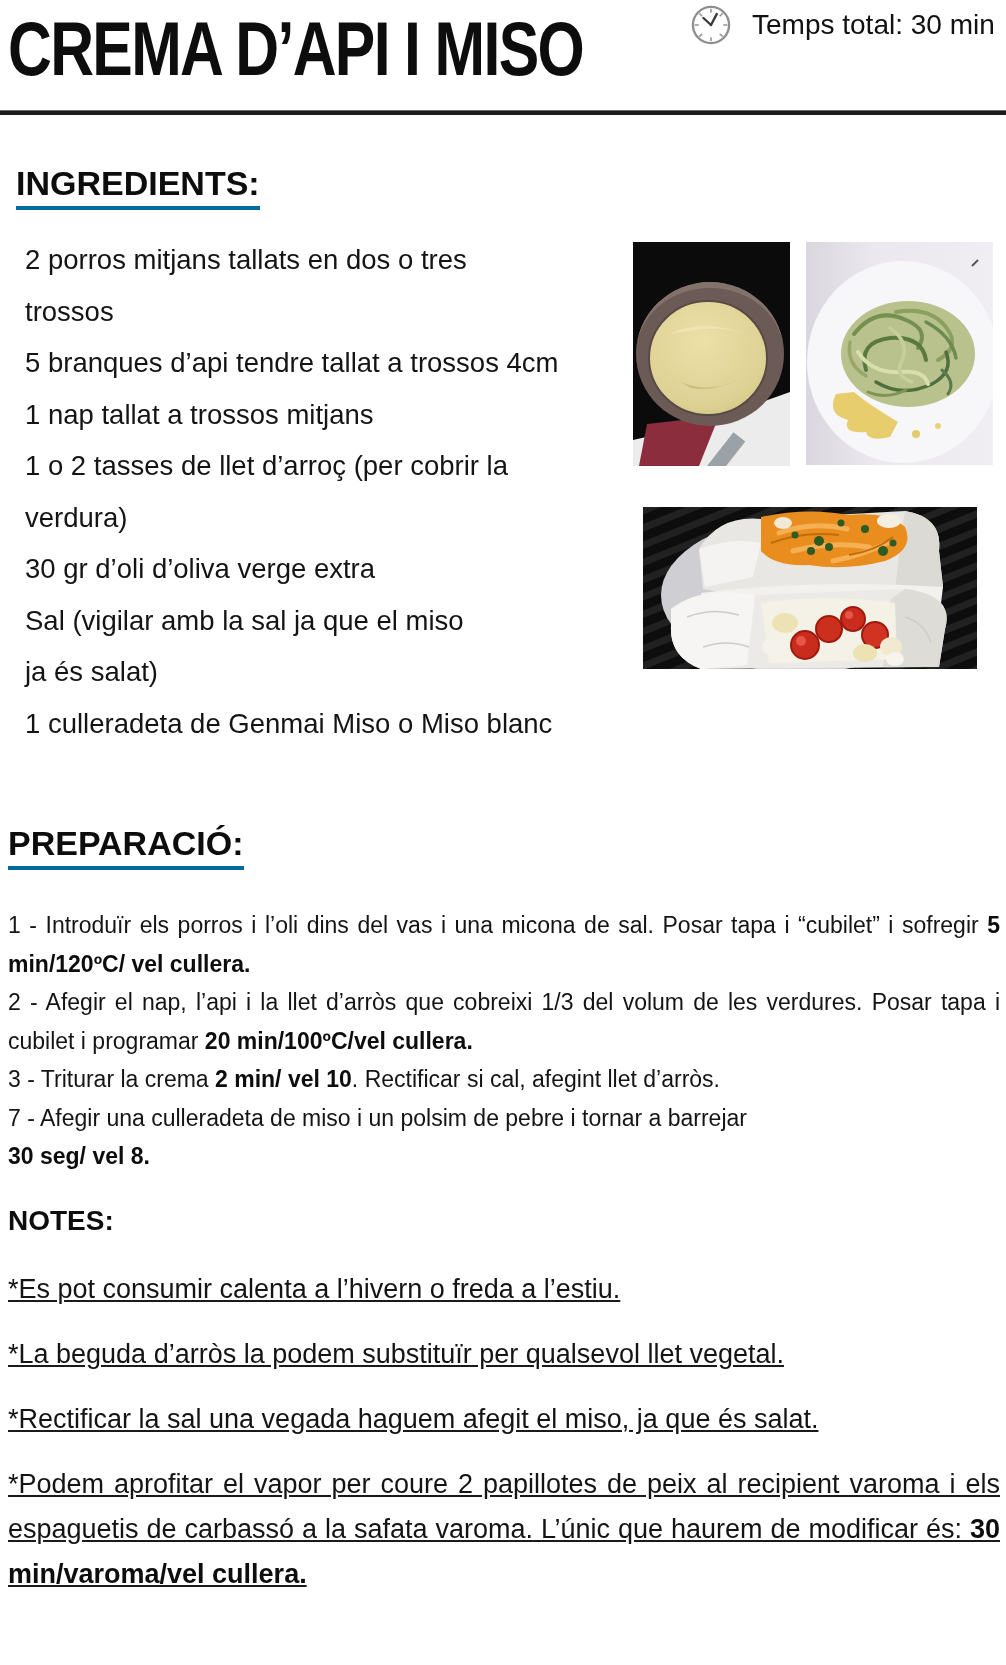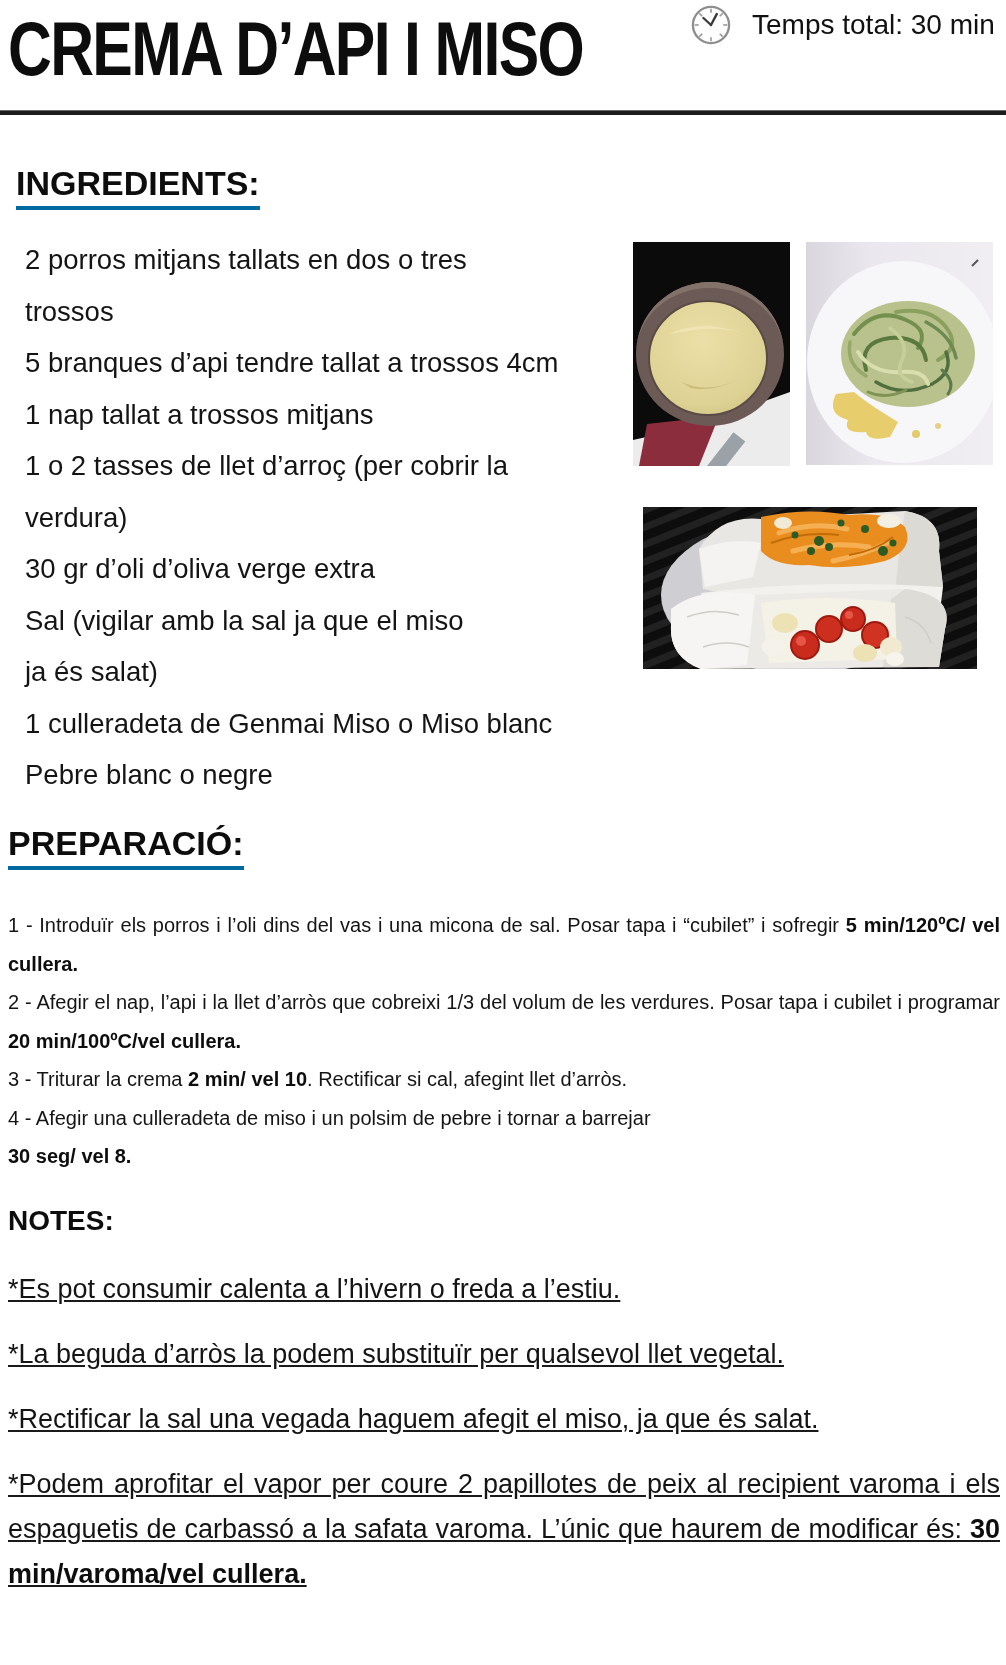--- a/index.html
+++ b/index.html
@@ -35,21 +35,21 @@
   .ing-list{position:absolute;left:8px;top:234px;width:592px;margin-left:17px;}
   .ing{font-size:27.5px;line-height:51.5px;white-space:pre-line;color:#141414;}
   
   .photo{position:absolute;overflow:hidden;}
   .photo svg{display:block;}
   .photo-cream{left:633px;top:242px;width:157px;height:224px;}
   .photo-zoodles{left:806px;top:242px;width:187px;height:223px;}
   .photo-papillote{left:643px;top:507px;width:334px;height:162px;}
   
   .steps{position:absolute;left:8px;top:906px;width:992px;}
-  .step{margin:0;font-size:20px;line-height:38.5px;color:#141414;}
+  .step{margin:0;font-size:23px;line-height:38.5px;color:#141414;}
   .justify{text-align:justify;}
   .prewrap{white-space:pre-line;}
   .steps b,.notes b{font-weight:700;color:#0d0d0d;}
   
   .notes{position:absolute;left:8px;top:1267px;width:992px;text-decoration:underline;}
   .note{margin:0 0 20px 0;font-size:27px;line-height:45px;color:#141414;}
 </style>
 </head>
 <body>
 
@@ -90,21 +90,20 @@
     <div class="ing">2 porros mitjans tallats en dos o tres
 trossos</div>
     <div class="ing">5 branques d’api tendre tallat a trossos 4cm</div>
     <div class="ing">1 nap tallat a trossos mitjans</div>
     <div class="ing">1 o 2 tasses de llet d’arroç (per cobrir la
 verdura)</div>
     <div class="ing">30 gr d’oli d’oliva verge extra</div>
     <div class="ing">Sal (vigilar amb la sal ja que el miso
 ja és salat)</div>
     <div class="ing">1 culleradeta de Genmai Miso o Miso blanc</div>
-    <div class="ing">Pebre blanc o negre</div>
   </div>
 
   <div class="photo photo-cream">
     <svg width="157" height="224" viewBox="0 0 157 224">
       <defs>
         <radialGradient id="creamG" cx="0.45" cy="0.35" r="0.8">
           <stop offset="0" stop-color="#ece0a8"></stop>
           <stop offset="0.7" stop-color="#ddd194"></stop>
           <stop offset="1" stop-color="#cdc07a"></stop>
         </radialGradient>
@@ -216,21 +215,21 @@
       <ellipse cx="252" cy="152" rx="9" ry="7" fill="#f6f4ec"></ellipse>
     </svg>
   </div>
 
   <h2 class="sec-h prep-h">PREPARACIÓ:</h2>
 
   <div class="steps">
     <p class="step justify"><span>1 - Introduïr els porros i l’oli dins del vas i una micona de sal. Posar tapa i “cubilet” i sofregir </span><b>5 min/120ºC/ vel cullera.</b></p>
     <p class="step justify"><span>2 - Afegir el nap, l’api i la llet d’arròs que cobreixi 1/3 del volum de les verdures. Posar tapa i cubilet i programar </span><b>20 min/100ºC/vel cullera.</b></p>
     <p class="step"><span>3 - Triturar la crema </span><b>2 min/ vel 10</b><span>. Rectificar si cal, afegint llet d’arròs.</span></p>
-    <p class="step prewrap"><span>4 - Afegir una culleradeta de miso i un polsim de pebre i tornar a barrejar
+    <p class="step prewrap"><span>7 - Afegir una culleradeta de miso i un polsim de pebre i tornar a barrejar
 </span><b>30 seg/ vel 8.</b></p>
   </div>
 
   <h3 class="notes-h">NOTES:</h3>
 
   <div class="notes">
     <p class="note"><span>*Es pot consumir calenta a l’hivern o freda a l’estiu.</span></p>
     <p class="note"><span>*La beguda d’arròs la podem substituïr per qualsevol llet vegetal.</span></p>
     <p class="note"><span>*Rectificar la sal una vegada haguem afegit el miso, ja que és salat.</span></p>
     <p class="note justify"><span>*Podem aprofitar el vapor per coure 2 papillotes de peix al recipient varoma i els espaguetis de carbassó a la safata varoma. L’únic que haurem de modificar és: </span><b>30 min/varoma/vel cullera.</b></p>

